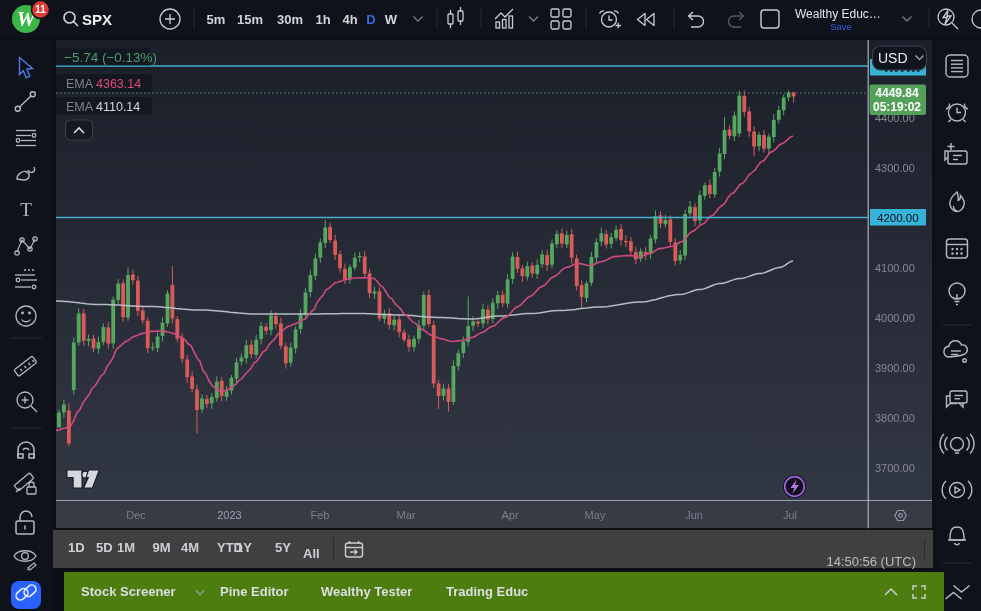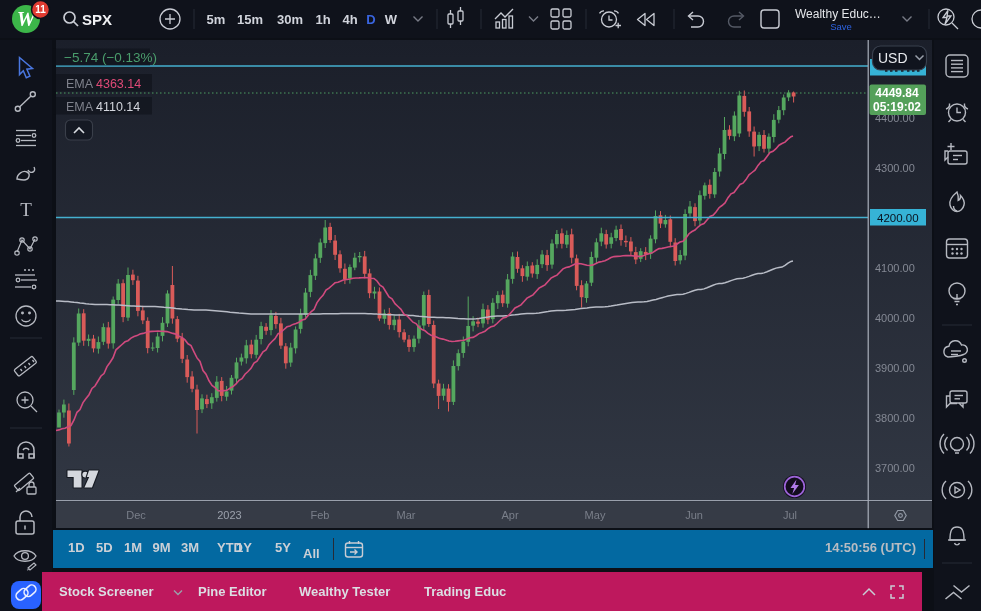--- a/index.html
+++ b/index.html
@@ -619,43 +619,43 @@
 <path d="M950 540 c0,-10 2,-13 7,-13 c5,0 7,3 7,13 z"></path>
 <path d="M948 540 h18"></path>
 <path d="M954.5 543 a2.6 2.6 0 0 0 5 0"></path>
 </g>
 <line x1="942" y1="563" x2="972" y2="563" stroke="#262b36" stroke-width="1"></line>
 <g stroke="#b6b9c1" stroke-width="1.5" fill="none">
 <path d="M953.5 585.5 l8 6.5 l8 -6.5"></path>
         <path d="M945.5 599 l8 -6.5 l8 6.5"></path>
 </g>
 </svg></div>
-<div style="position:absolute;left:53px;top:530px;width:880px;height:38px;background:#0369a1;font:600 13px 'Liberation Sans',sans-serif;color:#ccd0d6">
+<div style="position:absolute;left:53px;top:530px;width:880px;height:38px;background:#404040;font:600 13px 'Liberation Sans',sans-serif;color:#ccd0d6">
 <span style="position:absolute;left:15px;top:10px">1D</span>
     <span style="position:absolute;left:43px;top:10px">5D</span>
-    <span style="position:absolute;left:71px;top:10px">1M</span>
+    <span style="position:absolute;left:64px;top:10px">1M</span>
     <span style="position:absolute;left:99.5px;top:10px">9M</span>
-    <span style="position:absolute;left:128px;top:10px">3M</span>
+    <span style="position:absolute;left:128px;top:10px">4M</span>
     <span style="position:absolute;left:164px;top:10px">YTD</span>
     <span style="position:absolute;left:183px;top:10px">1Y</span>
     <span style="position:absolute;left:222px;top:10px">5Y</span>
     <span style="position:absolute;left:250px;top:16px">All</span>
 <div style="position:absolute;left:280px;top:8px;width:1px;height:22px;background:#262b36"></div>
 <svg style="position:absolute;left:289px;top:8px" width="24" height="24" viewBox="0 0 24 24">
 <g stroke="#c9ccd4" stroke-width="1.4" fill="none">
 <rect x="3.5" y="5" width="17" height="14" rx="2.5"></rect>
 <line x1="3.5" y1="9.5" x2="20.5" y2="9.5"></line>
 <path d="M7.5 3 v3 M16.5 3 v3"></path>
 <path d="M8 14 h7 m-2.5 -2.5 l2.5 2.5 l-2.5 2.5"></path>
 </g>
     </svg>
-<span style="position:absolute;right:17px;top:10px;color:#b8bcc2;font-weight:700">14:50:56 (UTC)</span>
+<span style="position:absolute;right:17px;top:24px;color:#b8bcc2;font-weight:400">14:50:56 (UTC)</span>
 <div style="position:absolute;right:8px;top:9px;width:1px;height:20px;background:#262b36"></div>
 </div>
-<div style="position:absolute;left:42px;top:572px;width:880px;height:39px;background:#be185d;font:600 13px 'Liberation Sans',sans-serif;color:#dcdfe4">
+<div style="position:absolute;left:64px;top:572px;width:880px;height:39px;background:#4d7c0f;font:600 13px 'Liberation Sans',sans-serif;color:#dcdfe4">
 <span style="position:absolute;left:17px;top:12px">Stock Screener</span>
 <svg style="position:absolute;left:130px;top:17px" width="12" height="8">
       <path d="M2 1.5 l4 4 l4 -4" stroke="#9aa0ab" stroke-width="1.4" fill="none"></path>
     </svg>
 <span style="position:absolute;left:156px;top:12px">Pine Editor</span>
 <span style="position:absolute;left:257px;top:12px">Wealthy Tester</span>
 <span style="position:absolute;left:382px;top:12px">Trading Educ</span>
 <svg style="position:absolute;left:817px;top:12px" width="20" height="16">
       <path d="M4 11 l6 -6 l6 6" stroke="#c9ccd4" stroke-width="1.5" fill="none"></path>
     </svg>

